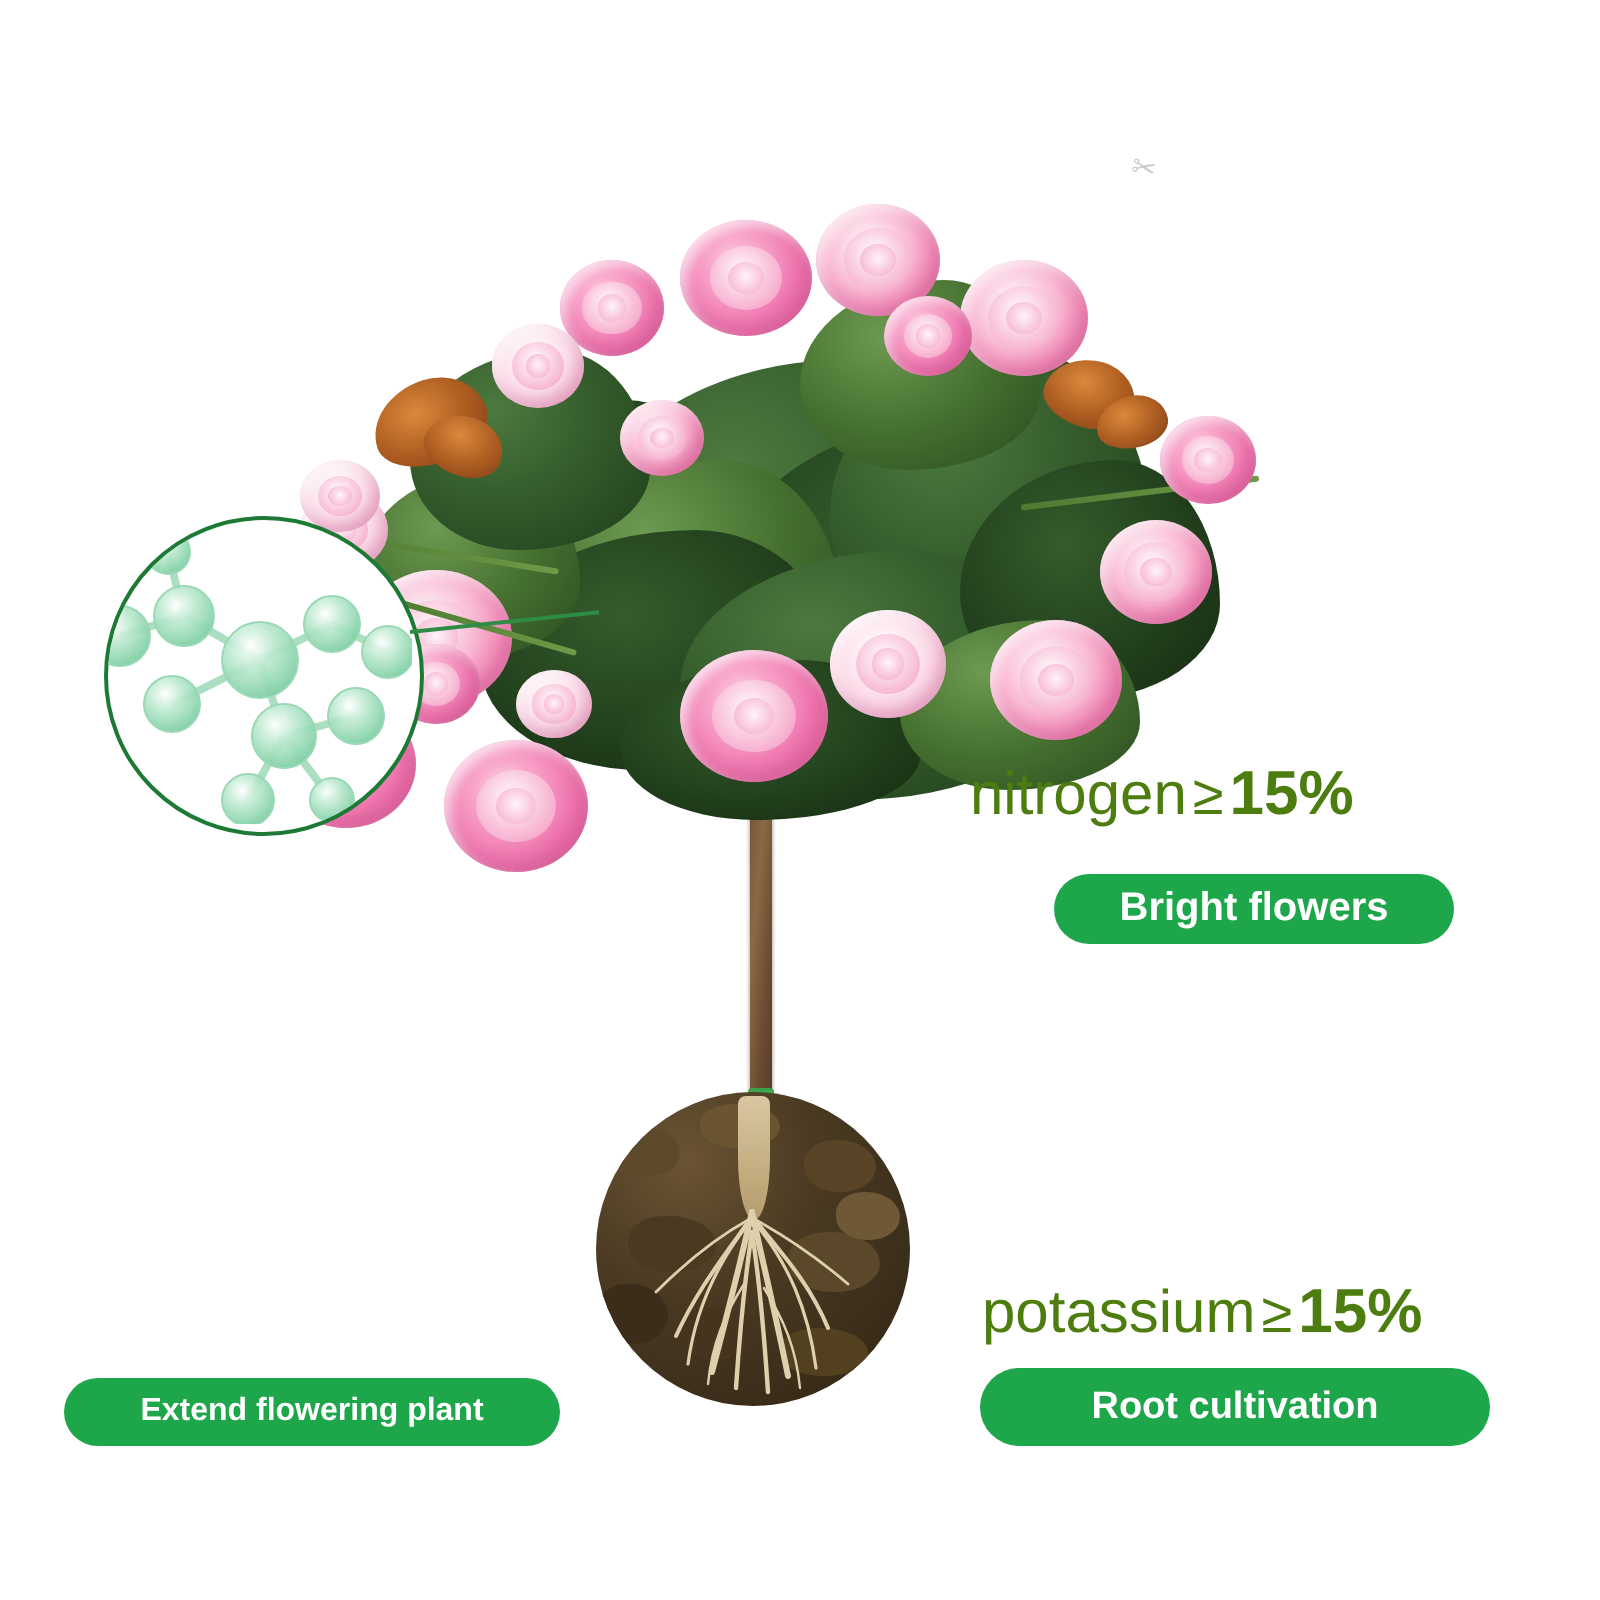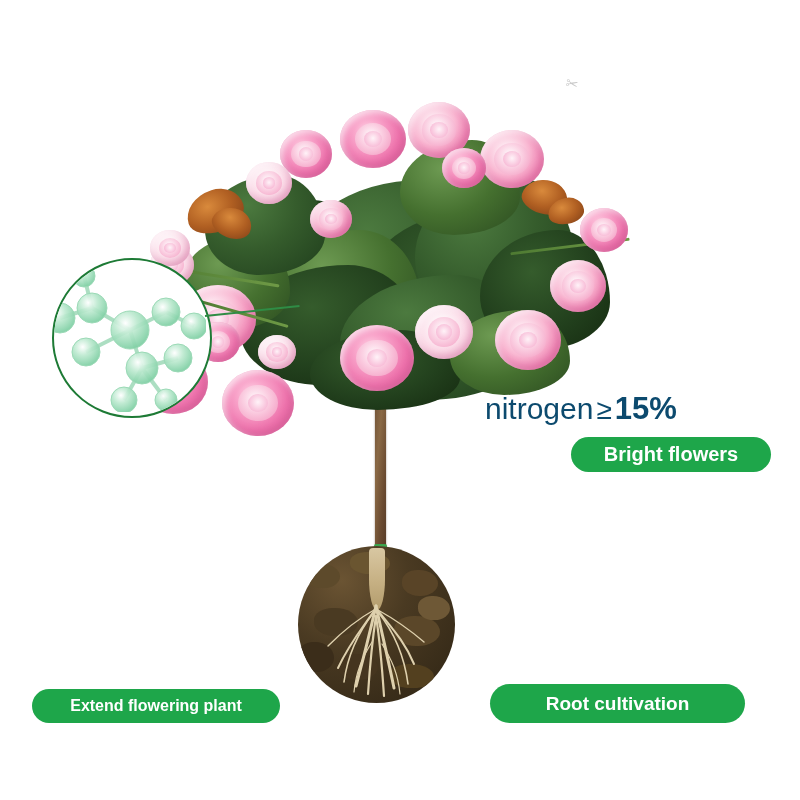--- a/index.html
+++ b/index.html
@@ -190,43 +190,42 @@
     width: 16px;
     height: 62px;
     margin-left: -8px;
     background: linear-gradient(180deg, #d8c7a2 0%, #c6b083 55%, #b39c6d 100%);
     border-radius: 4px 4px 50% 50%;
   }
 
   
   .nutrient {
     position: absolute;
-    color: #0c4a6e;
+    color: #4d7c0f;
     white-space: nowrap;
     font-weight: 400;
-    margin-top: 12px;
   }
   .nutrient .name { font-size: 30px; }
   .nutrient .ge   { font-size: 28px; padding: 0 3px; }
   .nutrient .pct  { font-size: 31px; font-weight: 700; }
 
   .badge {
     position: absolute;
     display: flex;
     align-items: center;
     justify-content: center;
     background: #1ea64a;
     color: #ffffff;
     border-radius: 999px;
     font-weight: 600;
     white-space: nowrap;
   }
 
   #nitrogen-label     { left: 485px; top: 379px; }
-  #badge-nitrogen     { left: 571px; top: 437px; width: 200px; height: 35px; font-size: 20px; }
+  #badge-nitrogen     { left: 527px; top: 437px; width: 200px; height: 35px; font-size: 20px; }
 
   #phosphorus-label   { left: 27px;  top: 633px; }
   #badge-phosphorus   { left: 32px;  top: 689px; width: 248px; height: 34px; font-size: 16px; }
 
   #potassium-label    { left: 491px; top: 638px; }
   #badge-potassium    { left: 490px; top: 684px; width: 255px; height: 39px; font-size: 19px; }
 </style>
 </head>
 <body>
 
@@ -373,15 +372,18 @@
     </svg>
   </div>
 
   <div class="nutrient" id="nitrogen-label">
     <span class="name">nitrogen</span><span class="ge">≥</span><span class="pct">15%</span>
   </div>
   <div class="badge" id="badge-nitrogen">Bright flowers</div>
 
   <div class="badge" id="badge-phosphorus">Extend flowering plant</div>
 
+  <div class="nutrient" id="potassium-label">
+    <span class="name">potassium</span><span class="ge">≥</span><span class="pct">15%</span>
+  </div>
   <div class="badge" id="badge-potassium">Root cultivation</div>
 
 </div>
 
 </body></html>

